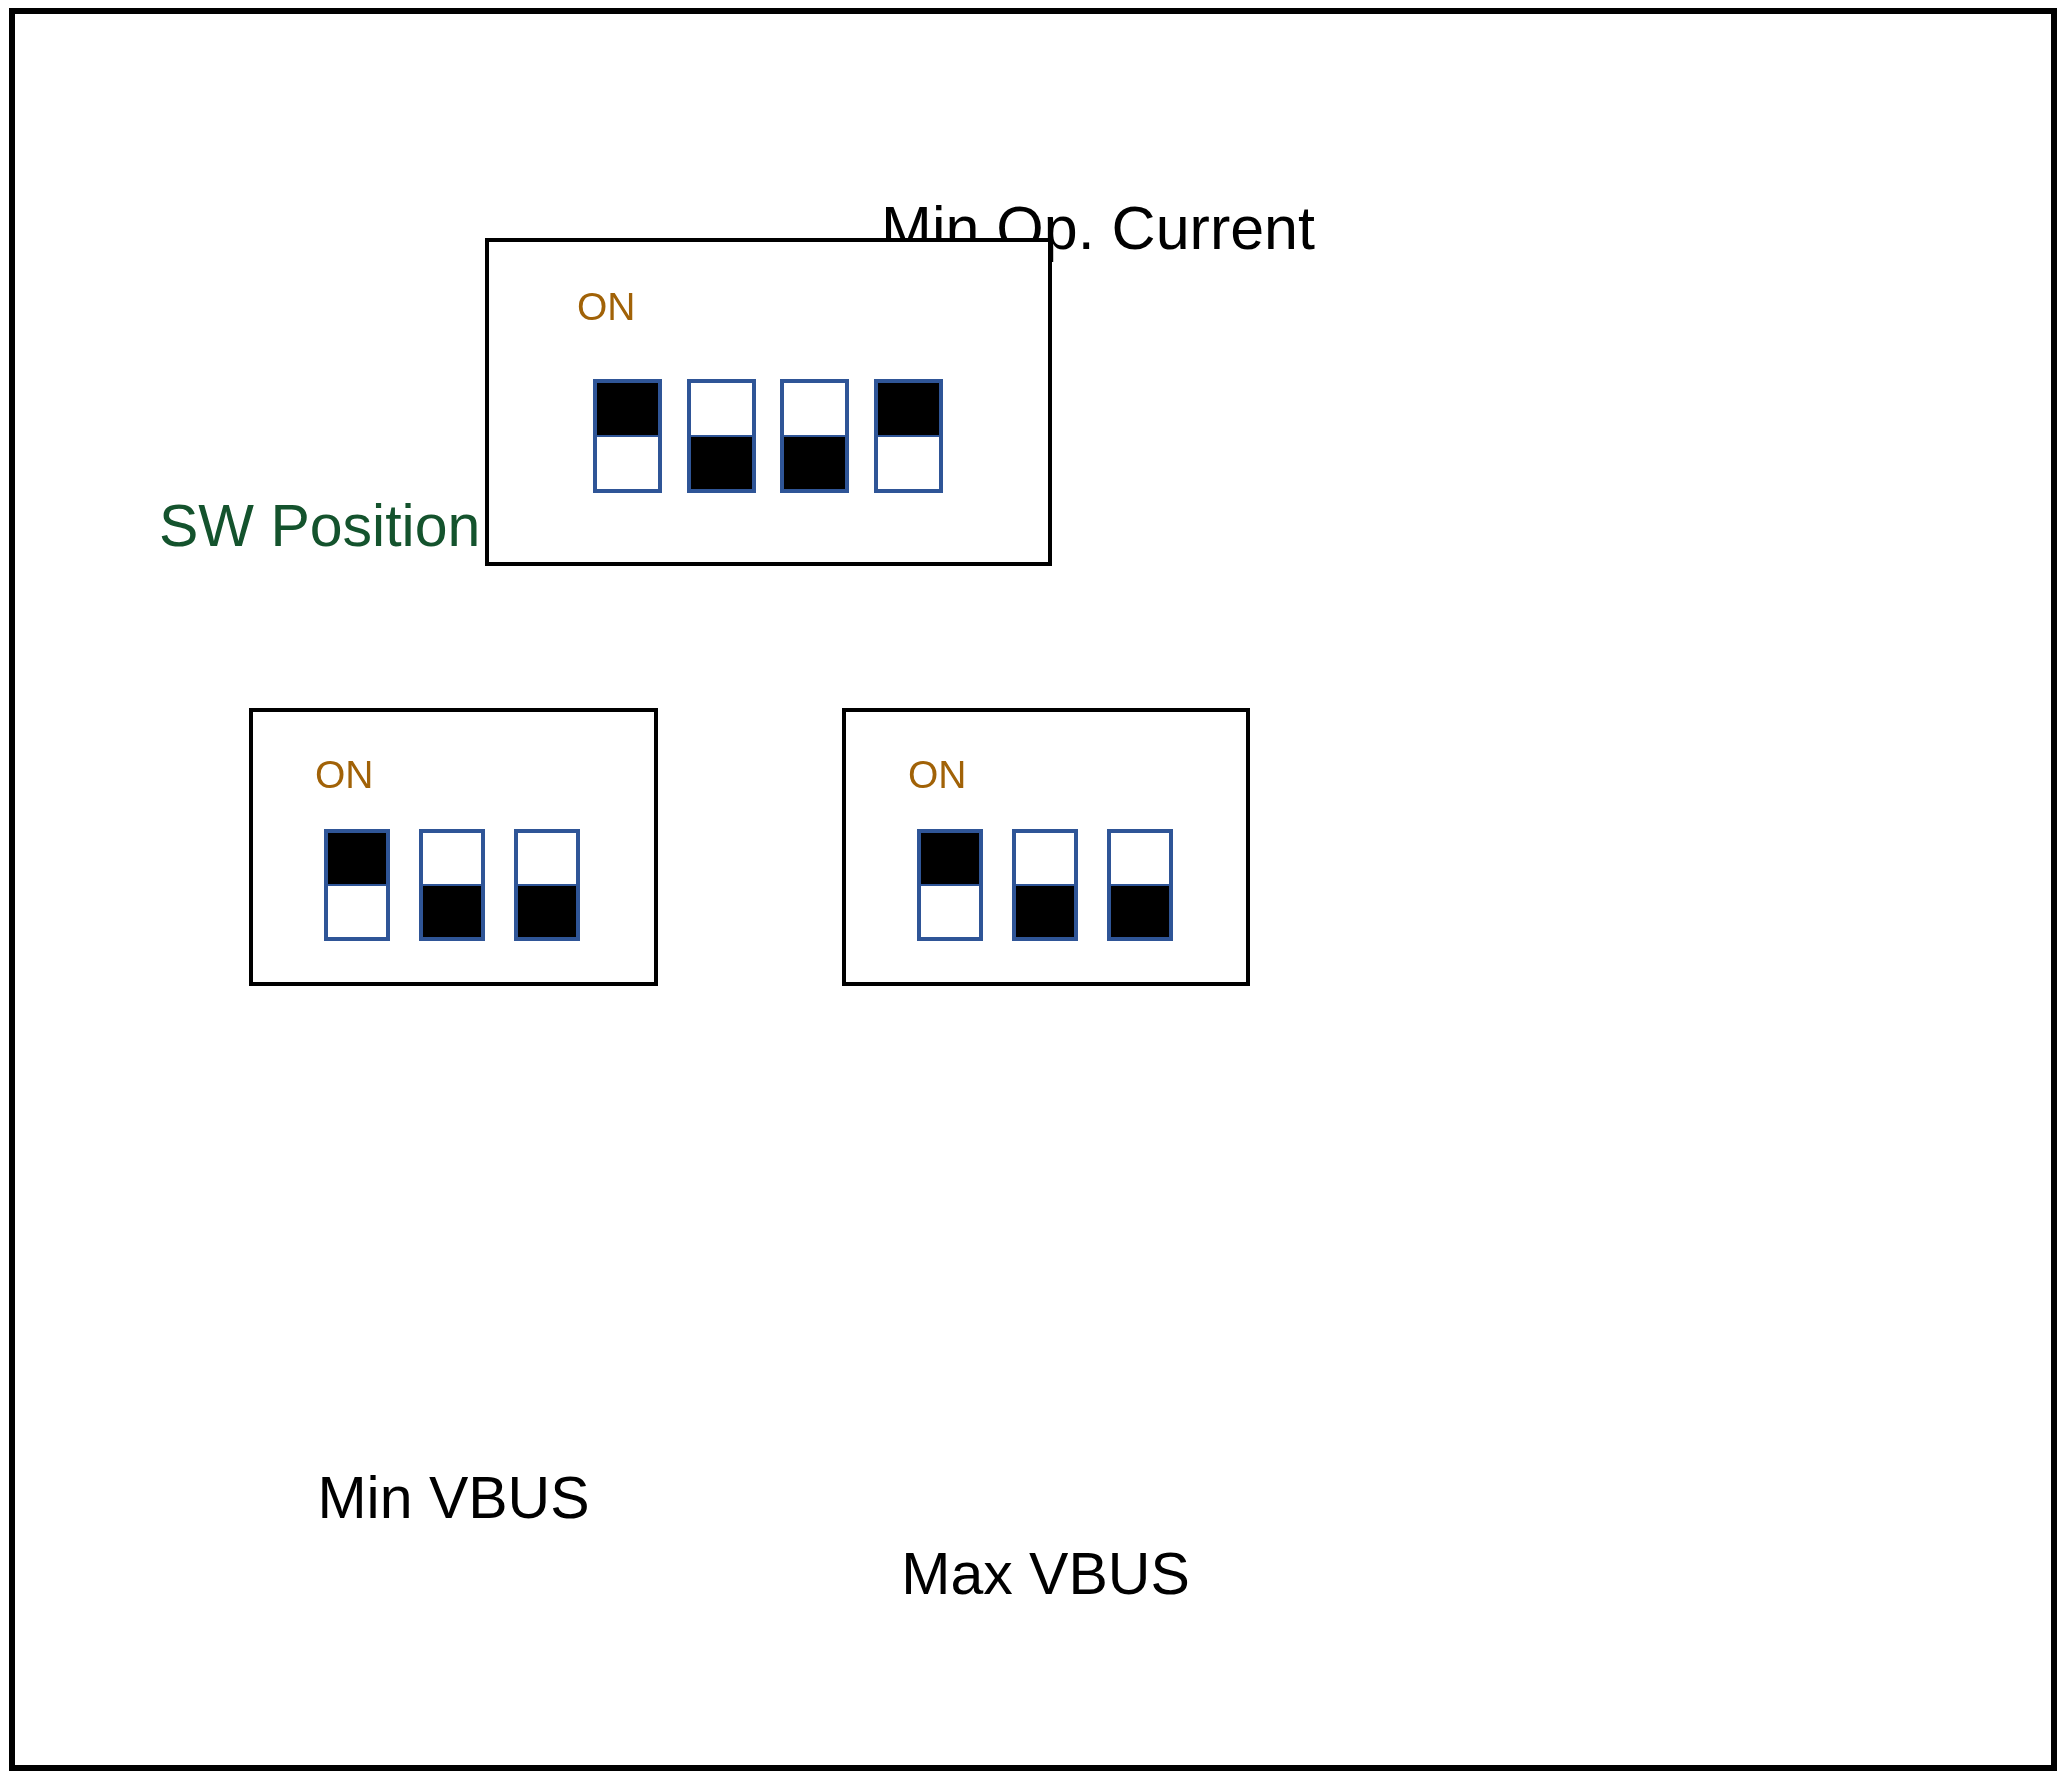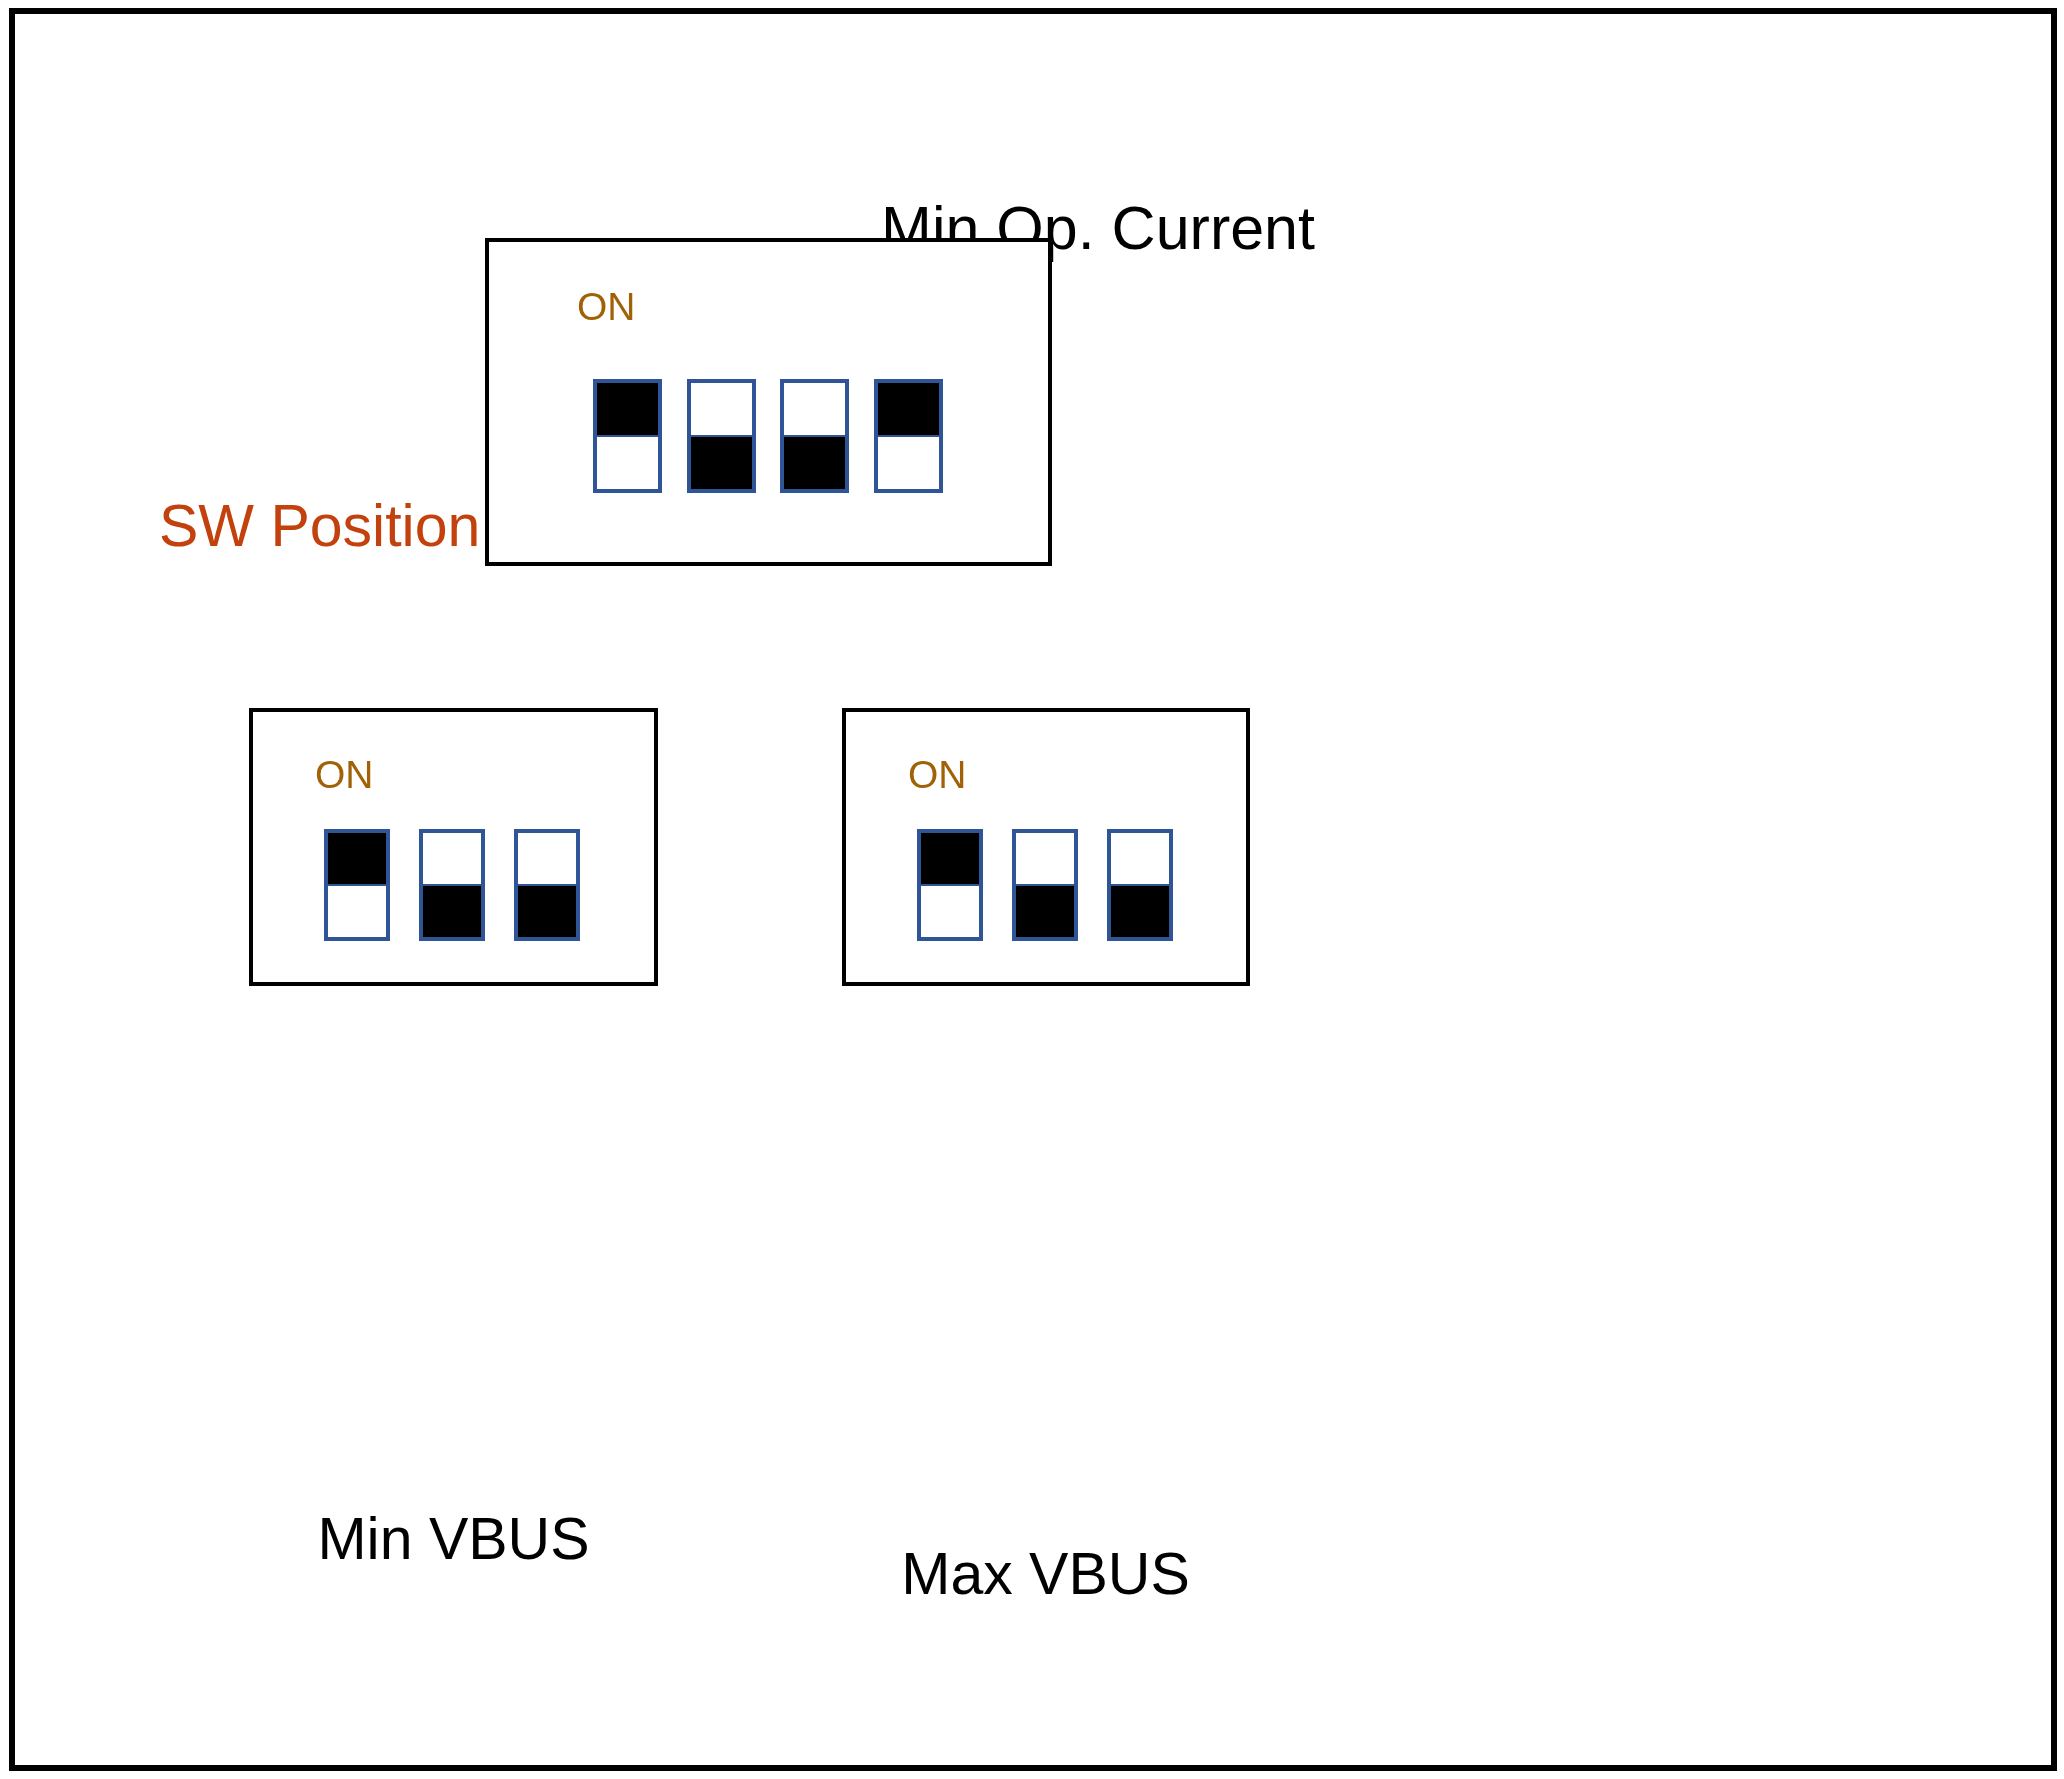--- a/index.html
+++ b/index.html
@@ -46,21 +46,21 @@
   }
 
   .sw-position-label {
     position: absolute;
     left: 159px;
     top: 497px;
     width: 407px;
     text-align: left;
     font-size: 59px;
     line-height: 1.0;
-    color: #c2410c;
+    color: #14532d;
     white-space: nowrap;
   }
 
   
   .dip-block {
     position: absolute;
     border: 4.7px solid #000000;
     box-sizing: border-box;
     background: #ffffff;
   }
@@ -169,21 +169,21 @@
     position: absolute;
     font-size: 59px;
     line-height: 1.0;
     color: #000000;
     white-space: nowrap;
     text-align: center;
   }
 
   .caption.min-vbus {
     left: 264px;
-    top: 1510px;
+    top: 1469px;
     width: 379px;
     text-align: center;
   }
 
   .caption.max-vbus {
     left: 856px;
     top: 1501px;
     width: 379px;
     margin-top: 44px;
   }

